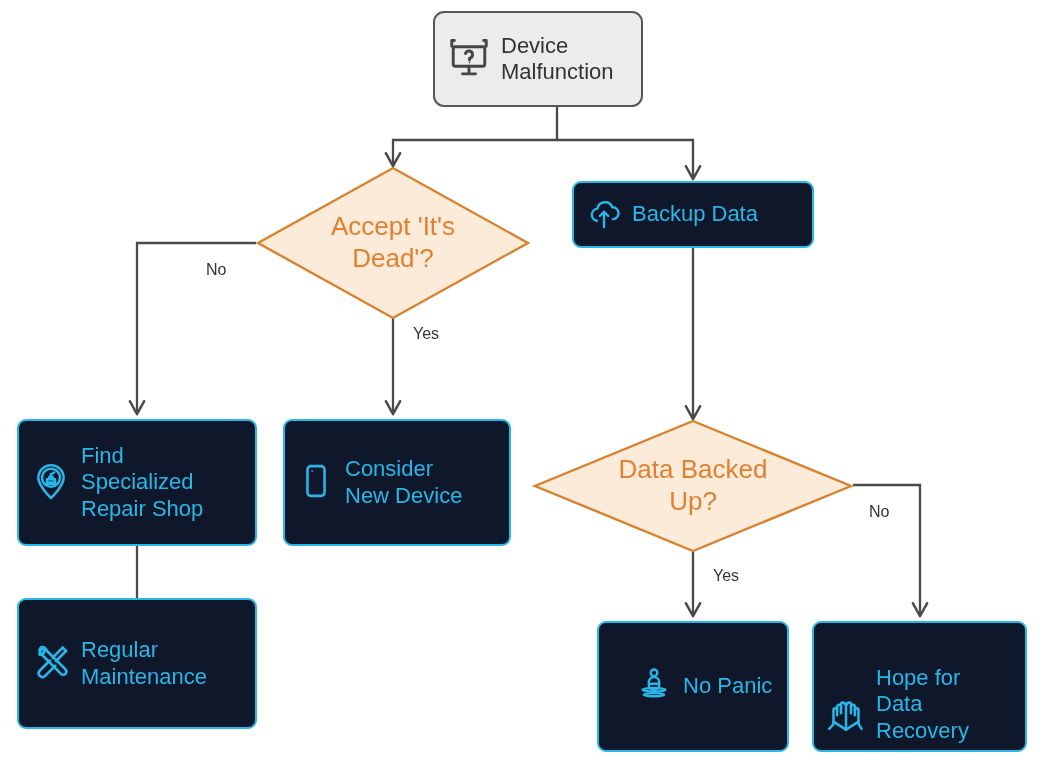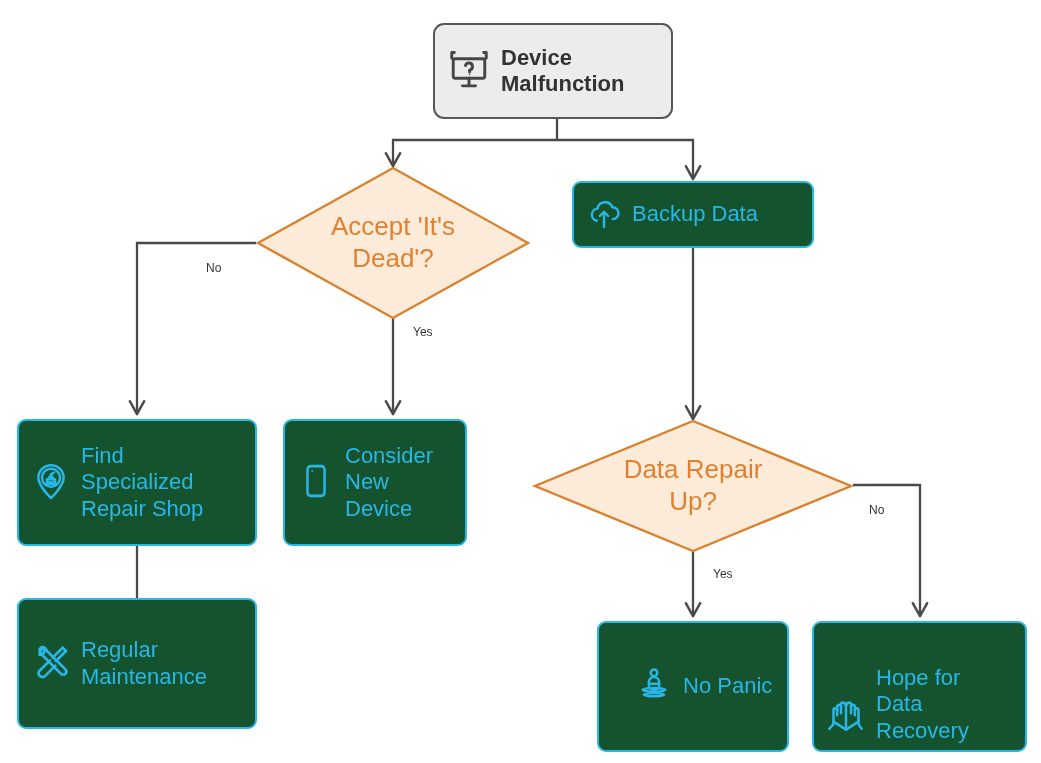--- a/index.html
+++ b/index.html
@@ -38,21 +38,21 @@
   }
   .node .label {
     white-space: pre-line;
     line-height: 1.2;
   }
 
   
   .proc {
     border-radius: 9px;
     border: 2.4px solid #25b8e8;
-    background: #14532d;
+    background: #0f172a;
     padding: 6px 14px 6px 12px;
   }
   .proc .label {
     color: #29b6e8;
     font-size: 22px;
   }
   .proc .ico {
     flex: 0 0 auto;
     display: block;
     color: #29b6e8;
@@ -98,21 +98,21 @@
     color: #e08030;
     font-size: 26px;
     line-height: 1.22;
     white-space: pre-line;
   }
 
   
   .edge-label {
     position: absolute;
     color: #333333;
-    font-size: 12px;
+    font-size: 16px;
     white-space: nowrap;
     background: transparent;
   }
 </style>
 </head>
 <body>
 
 <div id="canvas">
 
   <svg id="edges" viewBox="0 0 1041 763" width="1041" height="763">
@@ -137,21 +137,21 @@
       <path d="M 693 248 L 693 418" marker-end="url(#arrow)"></path>
 
       <path d="M 137 546 L 137 615" marker-end="url(#arrow)"></path>
 
       <path d="M 693 552 L 693 615" marker-end="url(#arrow)"></path>
 
       <path d="M 853 485 L 920 485 L 920 615" marker-end="url(#arrow)"></path>
     </g>
   </svg>
 
-  <div class="node start" style="left:433px; top:23px; width:240px; height:96px;font-weight:bold;">
+  <div class="node start" style="left:433px; top:11px; width:210px; height:96px;">
     <span class="ico">
       <svg width="44" height="44" viewBox="0 0 24 24" fill="none" stroke="currentColor" stroke-width="1.6" stroke-linecap="round" stroke-linejoin="round">
         <path d="M4 3 L2.6 3 L2.6 6.2"></path>
         <path d="M20 3 L21.4 3 L21.4 6.2"></path>
         <rect x="3.4" y="6.4" width="17.2" height="10.6" rx="1.1"></rect>
         <path d="M12 21 L12 17"></path>
         <path d="M8.4 21.2 L15.6 21.2"></path>
         <path d="M10.1 10.1 a1.95 1.95 0 1 1 2.2 2.5 v1.1"></path>
         <circle cx="12.3" cy="15.0" r="0.42" fill="currentColor" stroke="none"></circle>
       </svg>
@@ -189,36 +189,36 @@
         <path d="M12.0 9.6 v-1.6"></path>
         <path d="M12.0 8.0 l1.9 -1.1"></path>
         <path d="M9.1 13.6 h5.8"></path>
       </svg>
     </span>
     <span class="label">Find
 Specialized
 Repair Shop</span>
   </div>
 
-  <div class="node proc" style="left:283px; top:419px; width:184px; height:127px;">
+  <div class="node proc" style="left:283px; top:419px; width:228px; height:127px;">
     <span class="ico">
       <svg width="38" height="38" viewBox="0 0 24 24" fill="none" stroke="currentColor" stroke-width="1.6" stroke-linecap="round" stroke-linejoin="round">
         <rect x="6.6" y="2.6" width="10.8" height="18.8" rx="2.1"></rect>
         <circle cx="9.6" cy="5.7" r="0.55" fill="currentColor" stroke="none"></circle>
       </svg>
     </span>
     <span class="label">Consider
 New Device</span>
   </div>
 
   <div class="decision" style="left:533px; top:419px; width:320px; height:134px;">
     <svg width="320" height="134" viewBox="0 0 320 134">
       <polygon points="160,2 318,67 160,132 2,67" fill="#fdebd9" stroke="#d9812c" stroke-width="2.4" stroke-linejoin="miter"></polygon>
     </svg>
-    <div class="label">Data Repair
+    <div class="label">Data Backed
 Up?</div>
   </div>
 
   <div class="node proc" style="left:17px; top:598px; width:240px; height:131px;">
     <span class="ico">
       <svg width="40" height="40" viewBox="0 0 24 24" fill="none" stroke="currentColor" stroke-width="1.6" stroke-linecap="round" stroke-linejoin="round">
         <path d="M6.3 3.1 a2.9 2.9 0 0 0 0.7 5.0 L18.0 19.1 a1.9 1.9 0 0 0 2.7 -2.7 L9.6 5.4 a2.9 2.9 0 0 0 -3.3 -2.3 L8.2 5.0 L7.3 7.0 L5.1 7.6 Z"></path>
         <path d="M19.0 3.4 L13.0 9.4"></path>
         <path d="M21.0 5.4 L15.0 11.4"></path>
         <path d="M19.0 3.4 L21.0 5.4"></path>

